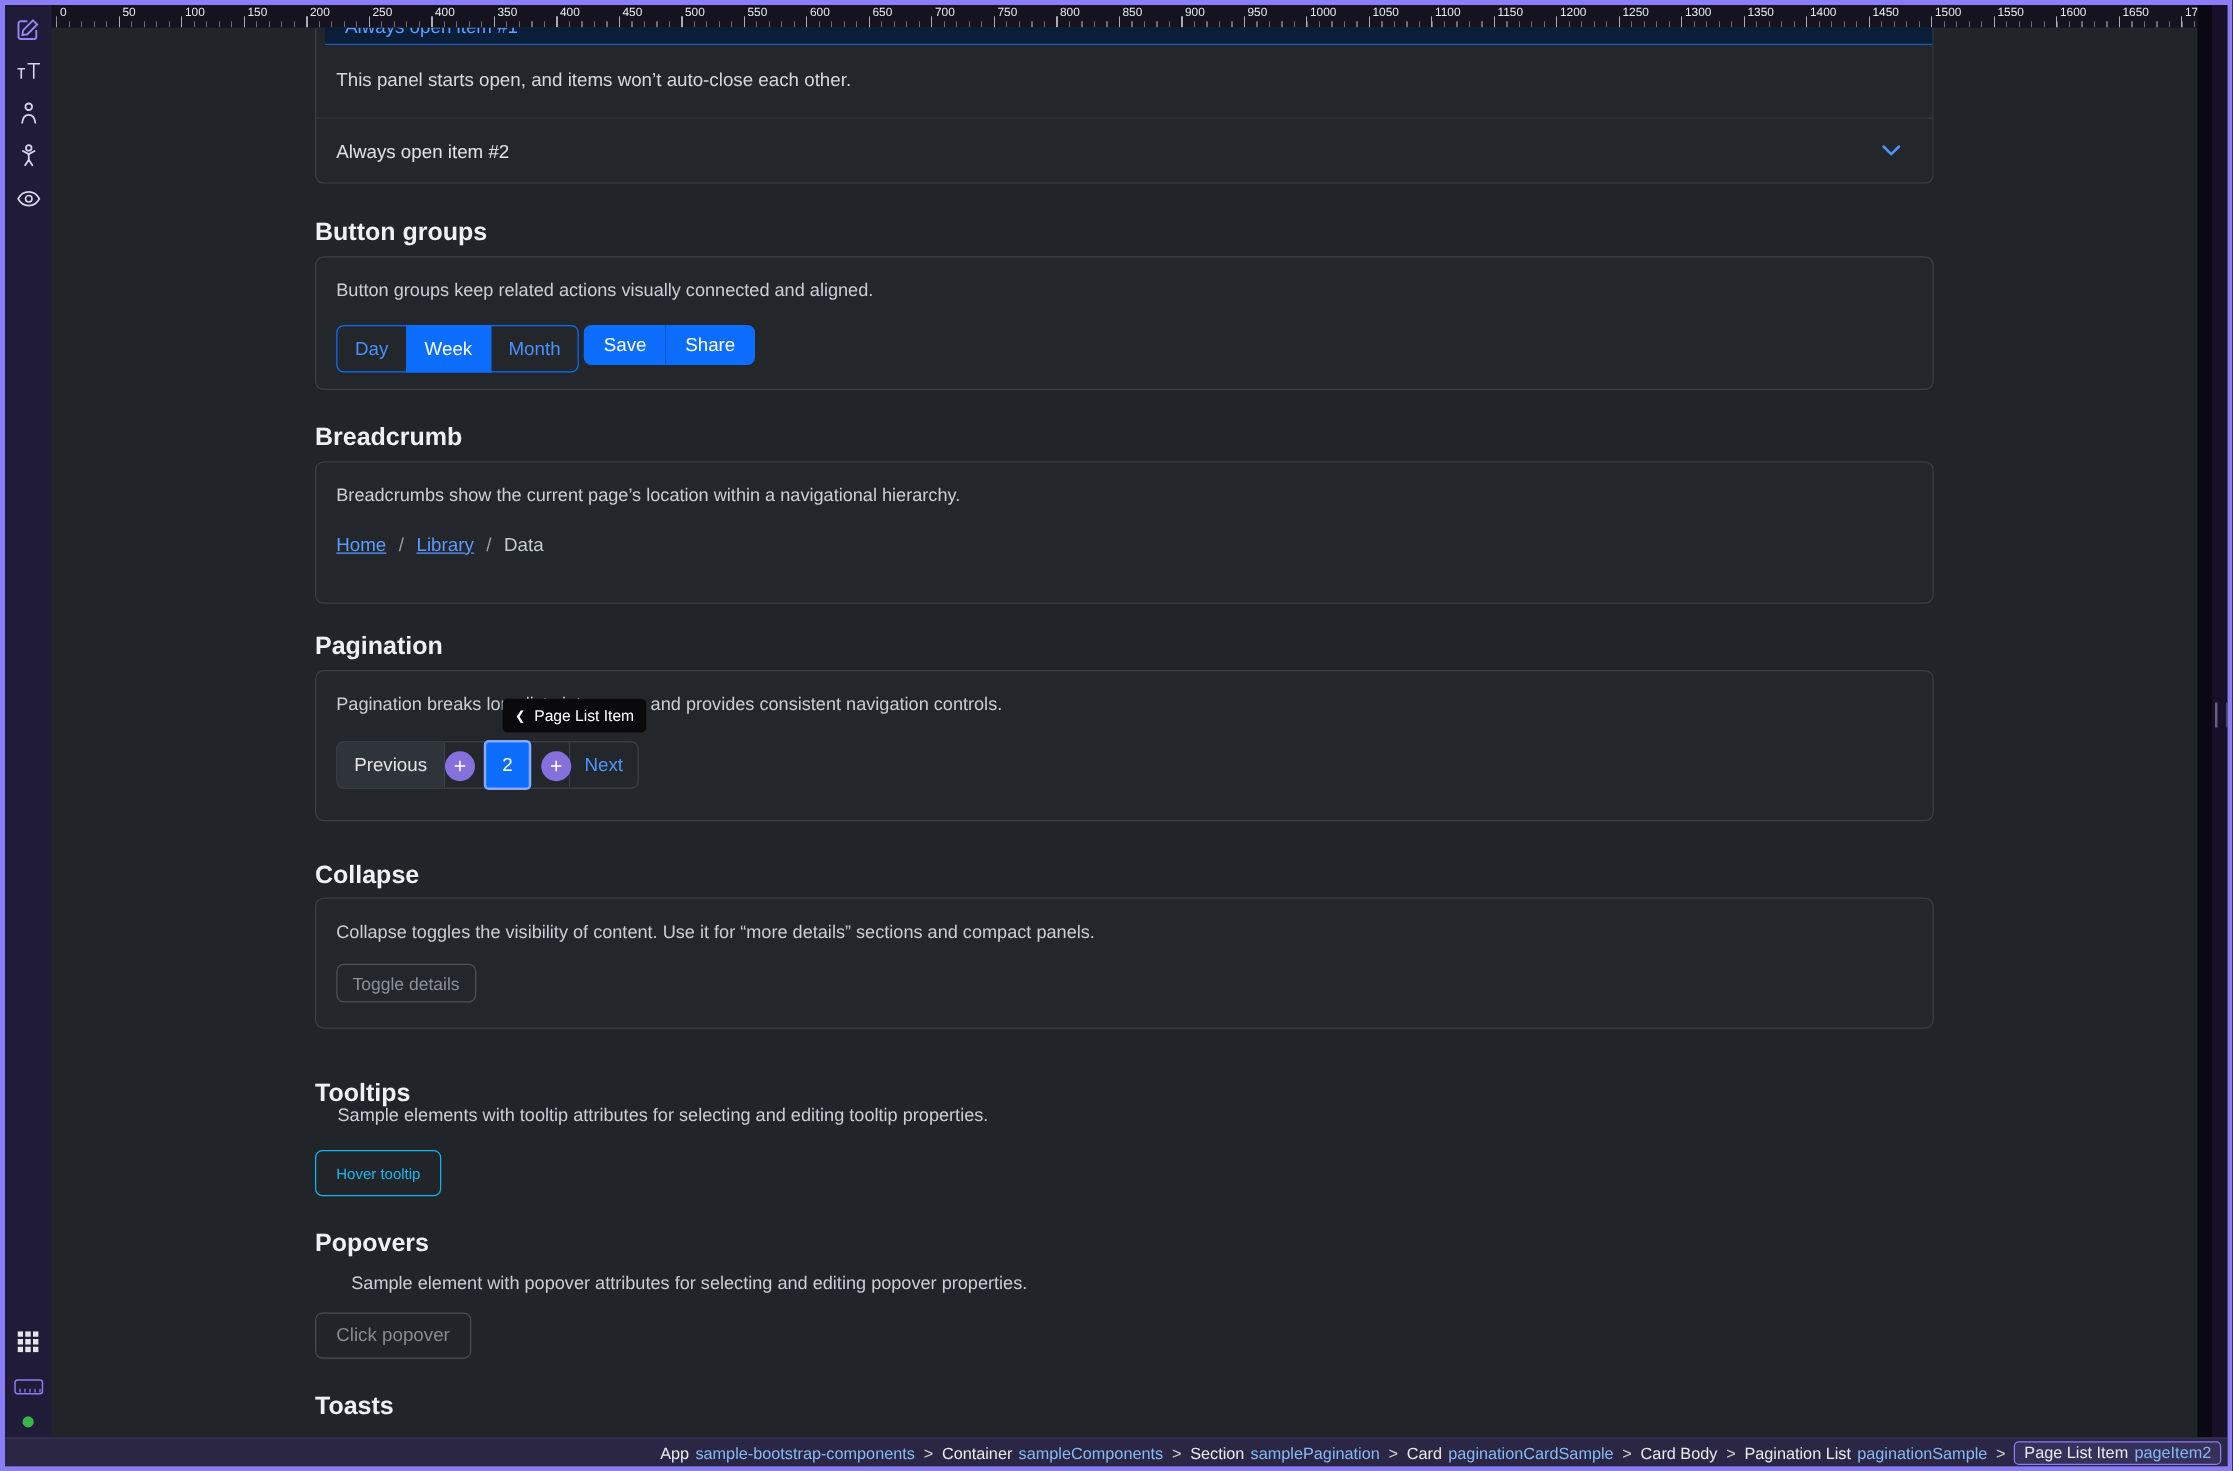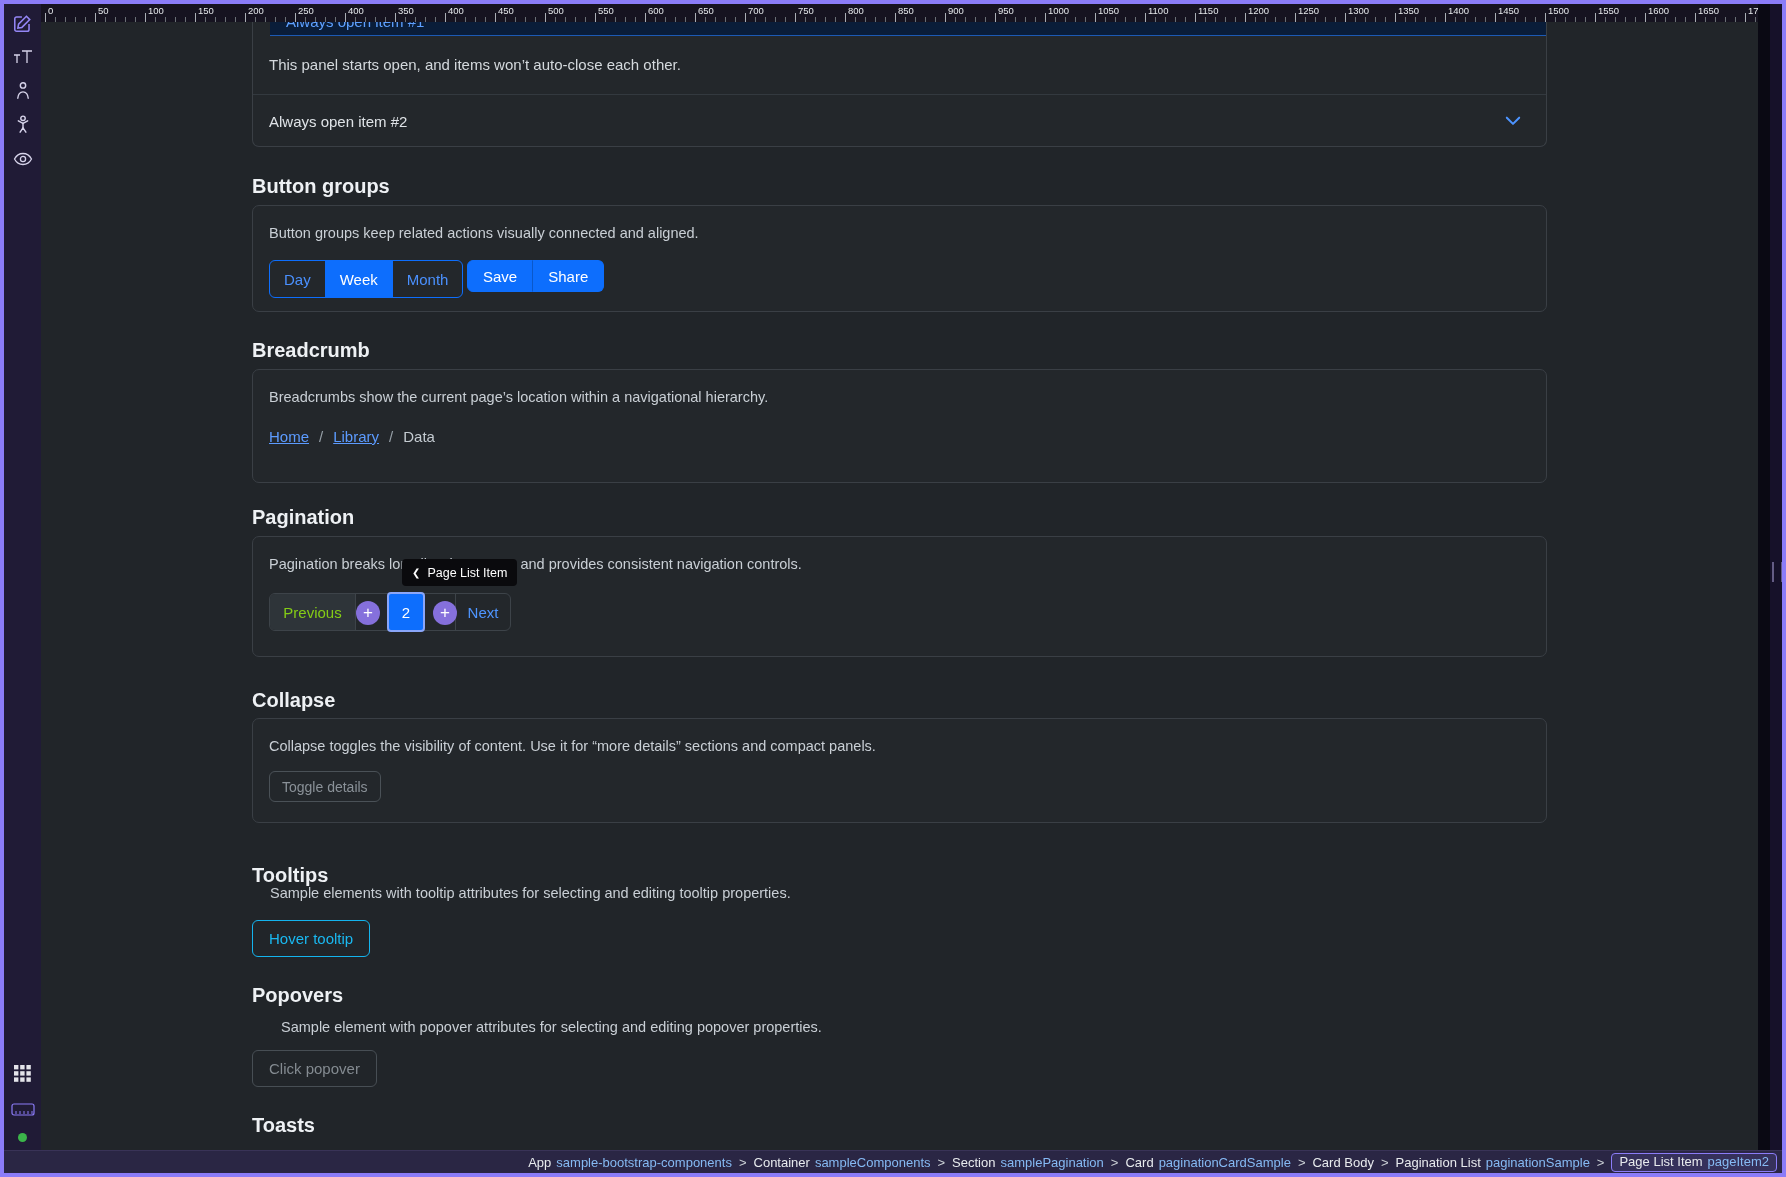--- a/index.html
+++ b/index.html
@@ -22,21 +22,21 @@
   .grip{position:absolute;left:1768px;top:558px;width:7px;height:20px;
     border-left:2px solid #645c85;border-right:2px solid #645c85;cursor:col-resize;}
   
   .card{position:absolute;box-sizing:border-box;background:#23272b;border:1px solid #3a3f45;border-radius:7px;}
   .h-section{position:absolute;left:248px;margin:0;font-size:20px;line-height:24px;font-weight:700;color:#eef1f4;}
   .desc{font-size:14.5px;line-height:21px;color:#c9cfd5;}
   .card .desc{position:absolute;left:16px;top:17px;}
   .free-text{position:absolute;left:248px;}
   
   .acc-card{left:248px;top:18px;width:1295px;height:125px;border-top:none;border-radius:0 0 7px 7px;overflow:hidden;}
-  .acc-open-head{position:absolute;left:17px;top:0;right:0;height:13px;background:#0a1d39;border-bottom:1px solid #1c5ab5;overflow:hidden;}
+  .acc-open-head{position:absolute;left:7px;top:0;right:0;height:13px;background:#0a1d39;border-bottom:1px solid #1c5ab5;overflow:hidden;}
   .acc-open-head span{display:block;margin:-9px 0 0 16px;font-size:15px;color:#5fa0ff;}
   .acc-body{position:absolute;left:0;top:13px;right:0;height:59px;display:flex;align-items:center;padding-left:16px;
     font-size:15px;color:#d4d9dd;}
   .acc-item2{position:absolute;left:0;top:72px;right:0;height:53px;display:flex;align-items:center;padding-left:16px;
     font-size:15px;color:#dfe3e7;border-top:1px solid #33393f;cursor:pointer;}
   .acc-chevron{position:absolute;right:24px;top:50%;transform:translateY(-50%);}
   
   .btn{box-sizing:border-box;display:inline-flex;align-items:center;justify-content:center;
     font-family:"Liberation Sans",sans-serif;font-size:15px;cursor:pointer;background:transparent;}
   .seg-group{position:absolute;left:16px;top:54px;display:inline-flex;}
@@ -50,37 +50,37 @@
   .act:last-child{border-radius:0 6px 6px 0;}
   
   .bc-row{position:absolute;left:16px;top:58px;display:flex;align-items:center;gap:10px;font-size:15px;}
   .bc-link{color:#5c9bff;text-decoration:underline;cursor:pointer;}
   .bc-sep{color:#97a0a8;}
   .bc-current{color:#c4cbd1;}
   
   .pag-wrap{position:absolute;left:16px;top:56px;width:242px;height:38px;box-sizing:border-box;
     border:1px solid #3d4349;border-radius:6px;}
   .pag-prev{position:absolute;left:0;top:0;bottom:0;width:85px;background:#2e3439;border-right:1px solid #3d4349;
-    border-radius:5px 0 0 5px;display:flex;align-items:center;justify-content:center;font-size:15px;color:#84cc16;}
+    border-radius:5px 0 0 5px;display:flex;align-items:center;justify-content:center;font-size:15px;color:#e5e5e5;}
   .pag-active{position:absolute;left:119px;top:0;bottom:0;width:34px;background:#0d6efd;color:#fff;
     display:flex;align-items:center;justify-content:center;font-size:15px;
     box-shadow:0 0 0 2px #8aa6f9;border-radius:2px;cursor:pointer;}
   .pag-next{position:absolute;left:185px;top:0;bottom:0;right:0;border-left:1px solid #3d4349;
     border-radius:0 5px 5px 0;display:flex;align-items:center;justify-content:center;font-size:15px;color:#4e95ff;cursor:pointer;}
   .insert-btn{position:absolute;top:7px;width:24px;height:24px;border-radius:50%;background:#8570dc;border:none;
     color:#fff;font-size:17px;line-height:1;display:flex;align-items:center;justify-content:center;cursor:pointer;z-index:3;}
   .insert-btn::after{content:"+";margin-top:-1px;}
   .sel-badge{position:absolute;left:149px;top:22px;height:27px;box-sizing:border-box;z-index:4;
     display:inline-flex;align-items:center;gap:7px;background:#0a0a0d;border-radius:4px;padding:0 10px;
     color:#fff;font-size:12.5px;white-space:nowrap;}
   .sel-badge::before{content:"\276E";font-size:10px;color:#fff;}
   
   .btn-outline-sec{border:1px solid #4a5157;color:#8a9198;border-radius:6px;font-size:14px;padding:0 12px;height:31px;}
   .btn-outline-sec2{border:1px solid #474e54;color:#848b91;border-radius:6px;font-size:15px;padding:0 16px;height:37px;}
-  .btn-outline-info{border:1px solid #14b4ee;color:#1ab8f0;border-radius:6px;font-size:15px;padding:0 16px;height:37px;}
+  .btn-outline-info{border:1px solid #14b4ee;color:#1ab8f0;border-radius:6px;font-size:12px;padding:0 16px;height:37px;}
   .abs{position:absolute;}
   
   .statusbar{position:absolute;left:0;top:1146px;width:1778px;height:23px;background:#2a2644;border-top:1px solid #393357;
     box-sizing:border-box;display:flex;align-items:center;justify-content:flex-end;padding-right:5px;
     font-size:13px;white-space:nowrap;}
   .crumbs{display:flex;align-items:center;gap:7px;}
   .crumb{display:inline-flex;align-items:center;gap:5px;cursor:pointer;}
   .crumb .lbl{color:#e8ebee;}
   .crumb .nm{color:#86baf4;}
   .crumb.selected{border:1px solid #8b7cf8;border-radius:4px;padding:0px 7px 2px;background:rgba(139,124,248,0.13);}

